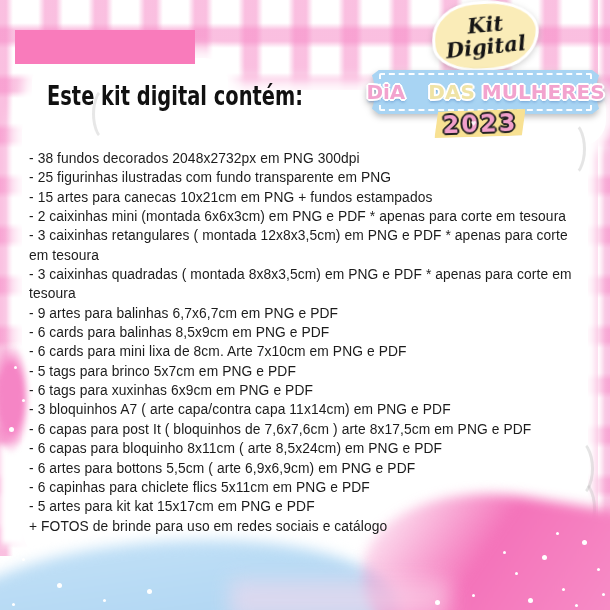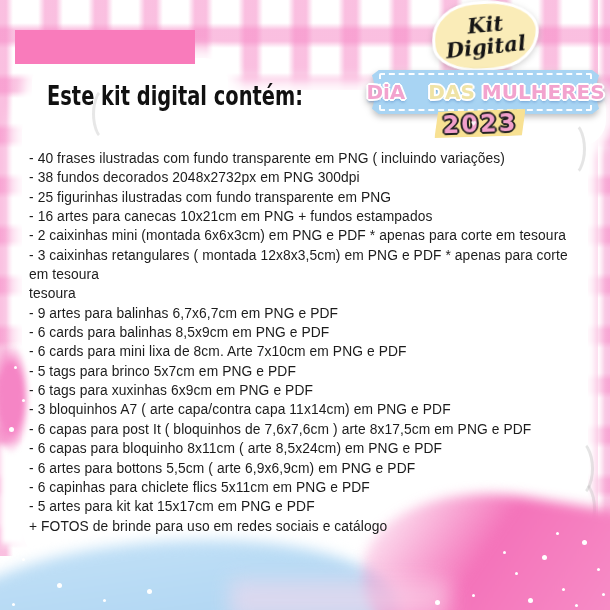--- a/index.html
+++ b/index.html
@@ -129,27 +129,27 @@
   <div class="arc arc1"></div>
   <div class="arc arc2"></div>
   <div class="arc arc3"></div>
   <div class="arc arc4"></div>
 
   <div class="pink-bar"></div>
 
   <h1 class="heading">Este kit digital contém:</h1>
 
   <div class="list" id="list">
-      <div class="line">- 40 frases ilustradas com fundo transparente em PNG ( incluindo variações)</div>
       <div class="line">- 38 fundos decorados 2048x2732px em PNG 300dpi</div>
       <div class="line">- 25 figurinhas ilustradas com fundo transparente em PNG</div>
-      <div class="line">- 16 artes para canecas 10x21cm em PNG + fundos estampados</div>
+      <div class="line">- 15 artes para canecas 10x21cm em PNG + fundos estampados</div>
       <div class="line">- 2 caixinhas mini (montada 6x6x3cm) em PNG e PDF * apenas para corte em tesoura</div>
       <div class="line">- 3 caixinhas retangulares ( montada 12x8x3,5cm) em PNG e PDF * apenas para corte</div>
       <div class="line">em tesoura</div>
+      <div class="line">- 3 caixinhas quadradas ( montada 8x8x3,5cm) em PNG e PDF * apenas para corte em</div>
       <div class="line">tesoura</div>
       <div class="line">- 9 artes para balinhas 6,7x6,7cm em PNG e PDF</div>
       <div class="line">- 6 cards para balinhas 8,5x9cm em PNG e PDF</div>
       <div class="line">- 6 cards para mini lixa de 8cm. Arte 7x10cm em PNG e PDF</div>
       <div class="line">- 5 tags para brinco 5x7cm em PNG e PDF</div>
       <div class="line">- 6 tags para xuxinhas 6x9cm em PNG e PDF</div>
       <div class="line">- 3 bloquinhos A7 ( arte capa/contra capa 11x14cm) em PNG e PDF</div>
       <div class="line">- 6 capas para post It ( bloquinhos de 7,6x7,6cm ) arte 8x17,5cm em PNG e PDF</div>
       <div class="line">- 6 capas para bloquinho 8x11cm ( arte 8,5x24cm) em PNG e PDF</div>
       <div class="line">- 6 artes para bottons 5,5cm ( arte 6,9x6,9cm) em PNG e PDF</div>

